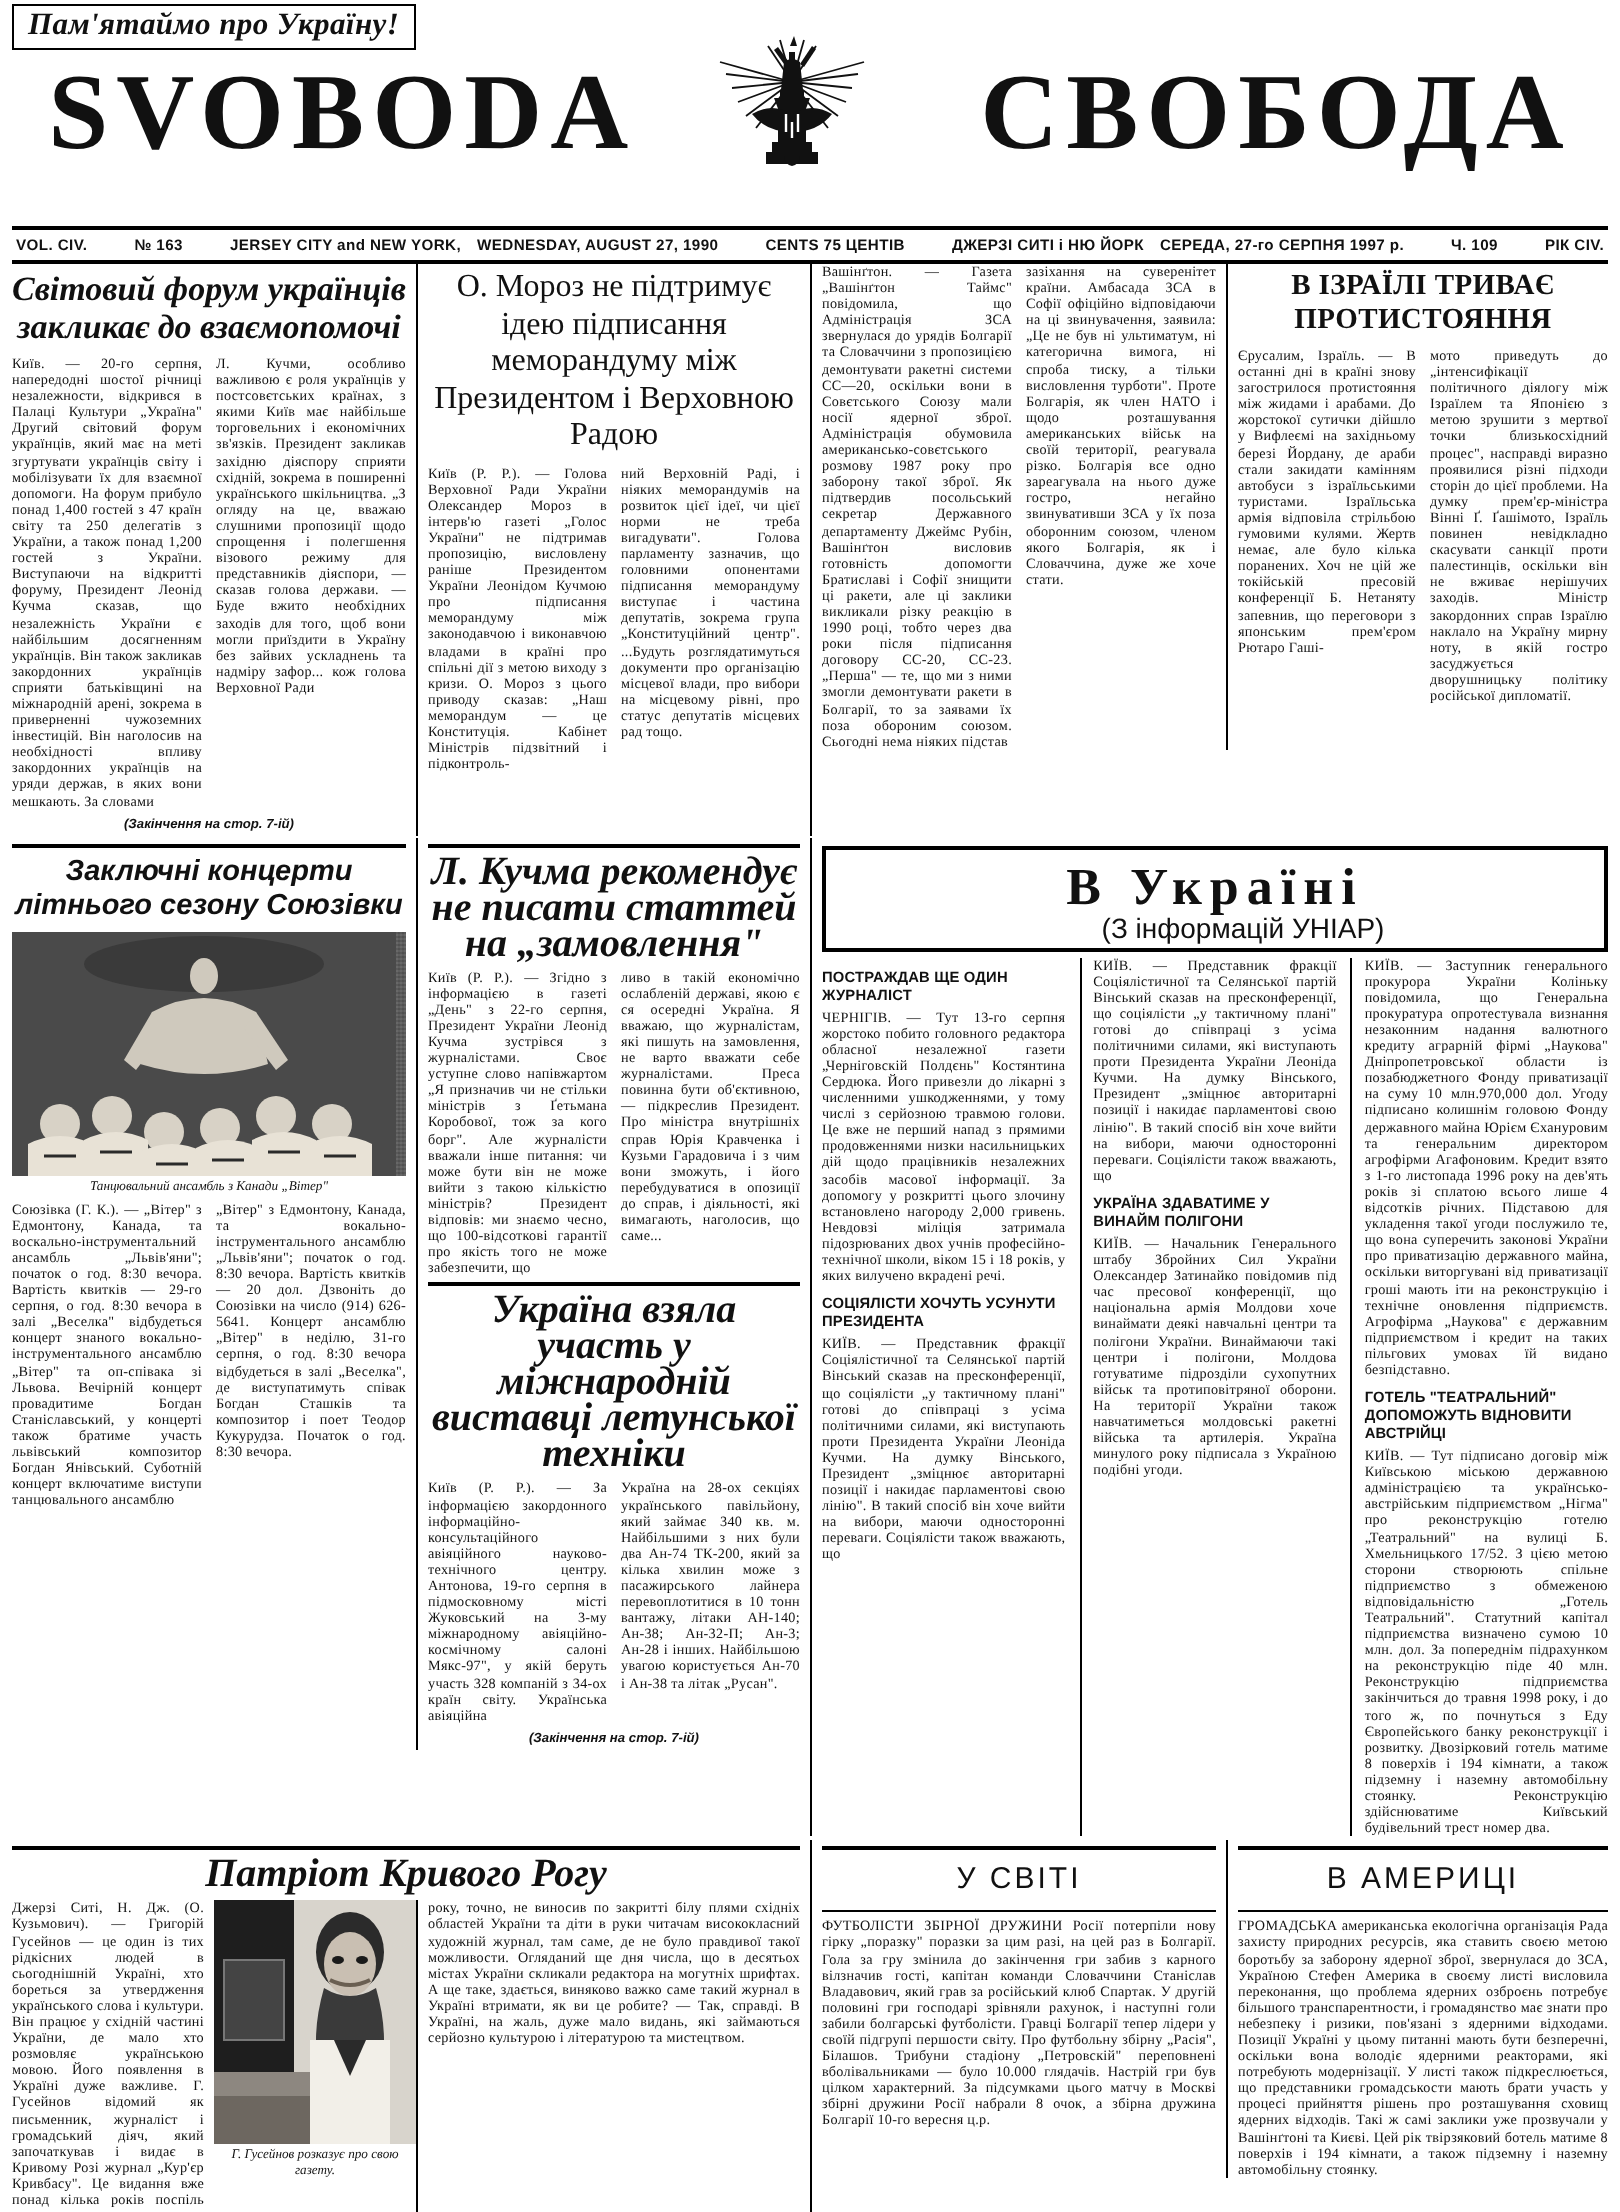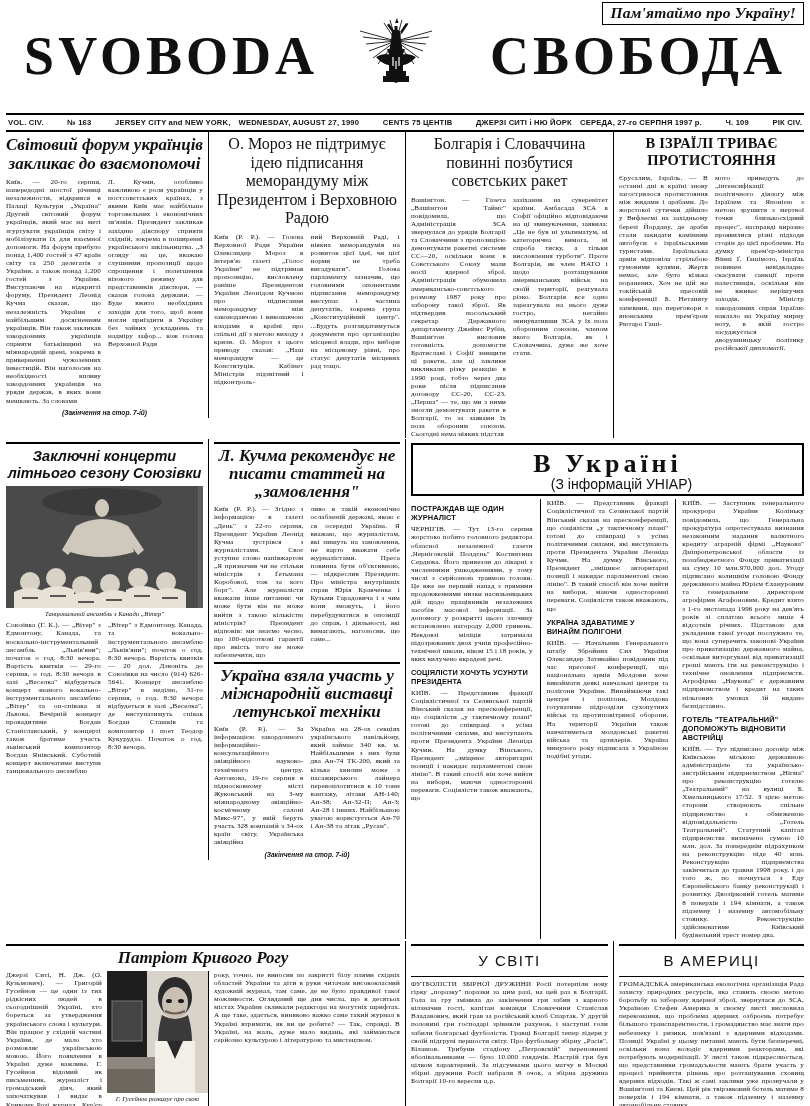--- a/index.html
+++ b/index.html
@@ -6,21 +6,21 @@
   body{
     width:810px;height:1106px;
     font-family:"Liberation Serif", serif;
     color:#111;
     position:relative;
     overflow:hidden;
   }
   .page{width:810px;height:1106px;position:relative;box-sizing:border-box;padding:0 6px;}
 
   
-  .topbanner{display:flex;justify-content:flex-end;align-items:flex-start;height:22px;margin-top:2px;}
+  .topbanner{display:flex;align-items:flex-start;height:22px;margin-top:2px;}
   .remember-box{
     border:1.5px solid #000;padding:1px 7px 2px 7px;
     font-family:"Liberation Serif", serif;
     font-weight:bold;font-style:italic;font-size:15.5px;letter-spacing:.2px;
     background:#fff;
   }
 
   
   .masthead{position:relative;height:86px;margin-top:1px;}
   .mh-row{display:flex;align-items:center;justify-content:center;height:62px;gap:12px;}
@@ -77,21 +77,21 @@
   }
   h1.hl-caps{
     font-family:"Liberation Serif", serif;
     font-weight:bold;
     font-size:14.5px;line-height:17px;margin:3px 0 5px 0;text-align:center;
     letter-spacing:.2px;
   }
   h2.hl-small-italic{
     font-family:"Liberation Serif", serif;
     font-weight:bold;font-style:italic;
-    font-size:17px;line-height:18px;margin:3px 0 4px 0;text-align:center;
+    font-size:20px;line-height:18px;margin:3px 0 4px 0;text-align:center;
   }
   h2.hl-sans{
     font-family:"Liberation Sans", sans-serif;
     font-weight:bold;font-style:italic;
     font-size:14.5px;line-height:17px;margin:4px 0 4px 0;text-align:center;
   }
 
   
   .main-grid{display:flex;width:798px;}
   .half{width:399px;box-sizing:border-box;}
@@ -244,21 +244,20 @@
             <div class="col-text">ний Верховній Раді, і ніяких меморандумів на розвиток цієї ідеї, чи цієї норми не треба вигадувати". Голова парламенту зазначив, що головними опонентами підписання меморандуму виступає і частина депутатів, зокрема група „Конституційний центр". ...Будуть розглядатимуться документи про організацію місцевої влади, про вибори на місцевому рівні, про статус депутатів місцевих рад тощо.</div>
           </div>
         </div>
       </div>
     </div>
 
     <div class="half right">
       <div class="cols2" style="gap:0">
 
         <div style="flex:0 0 197px;padding-right:5px;">
-          <h1 class="hl-roman">Болгарія і Словаччина повинні позбутися совєтських ракет</h1>
           <div class="cols2">
             <div class="col-text">Вашінґтон. — Газета „Вашінґтон Таймс" повідомила, що Адміністрація ЗСА звернулася до урядів Болгарії та Словаччини з пропозицією демонтувати ракетні системи СС—20, оскільки вони в Совєтського Союзу мали носії ядерної зброї. Адміністрація обумовила американсько-совєтського розмову 1987 року про заборону такої зброї. Як підтвердив посольський секретар Державного департаменту Джеймс Рубін, Вашінґтон висловив готовність допомогти Братиславі і Софії знищити ці ракети, але ці заклики викликали різку реакцію в 1990 році, тобто через два роки після підписання договору СС-20, СС-23. „Перша" — те, що ми з ними змогли демонтувати ракети в Болгарії, то за заявами їх поза обороним союзом. Сьогодні нема ніяких підстав</div>
             <div class="col-text">зазіхання на суверенітет країни. Амбасада ЗСА в Софії офіційно відповідаючи на ці звинувачення, заявила: „Це не був ні ультиматум, ні категорична вимога, ні спроба тиску, а тільки висловлення турботи". Проте Болгарія, як член НАТО і щодо розташування американських військ на своїй території, реагувала різко. Болгарія все одно зареагувала на нього дуже гостро, негайно звинувативши ЗСА у їх поза оборонним союзом, членом якого Болгарія, як і Словаччина, дуже же хоче стати.</div>
           </div>
         </div>
 
         <div style="flex:1 1 auto;padding-left:5px;border-left:1px solid #000;">
           <h1 class="hl-caps">В ІЗРАЇЛІ ТРИВАЄ ПРОТИСТОЯННЯ</h1>
           <div class="cols2">
             <div class="col-text">Єрусалим, Ізраїль. — В останні дні в країні знову загострилося протистояння між жидами і арабами. До жорстокої сутички дійшло у Вифлеємі на західньому березі Йордану, де араби стали закидати камінням автобуси з ізраїльськими туристами. Ізраїльська армія відповіла стрільбою гумовими кулями. Жертв немає, але було кілька поранених. Хоч не цій же токійській пресовій конференції Б. Нетаняту запевнив, що переговори з японським прем'єром Рютаро Гаші-</div>

